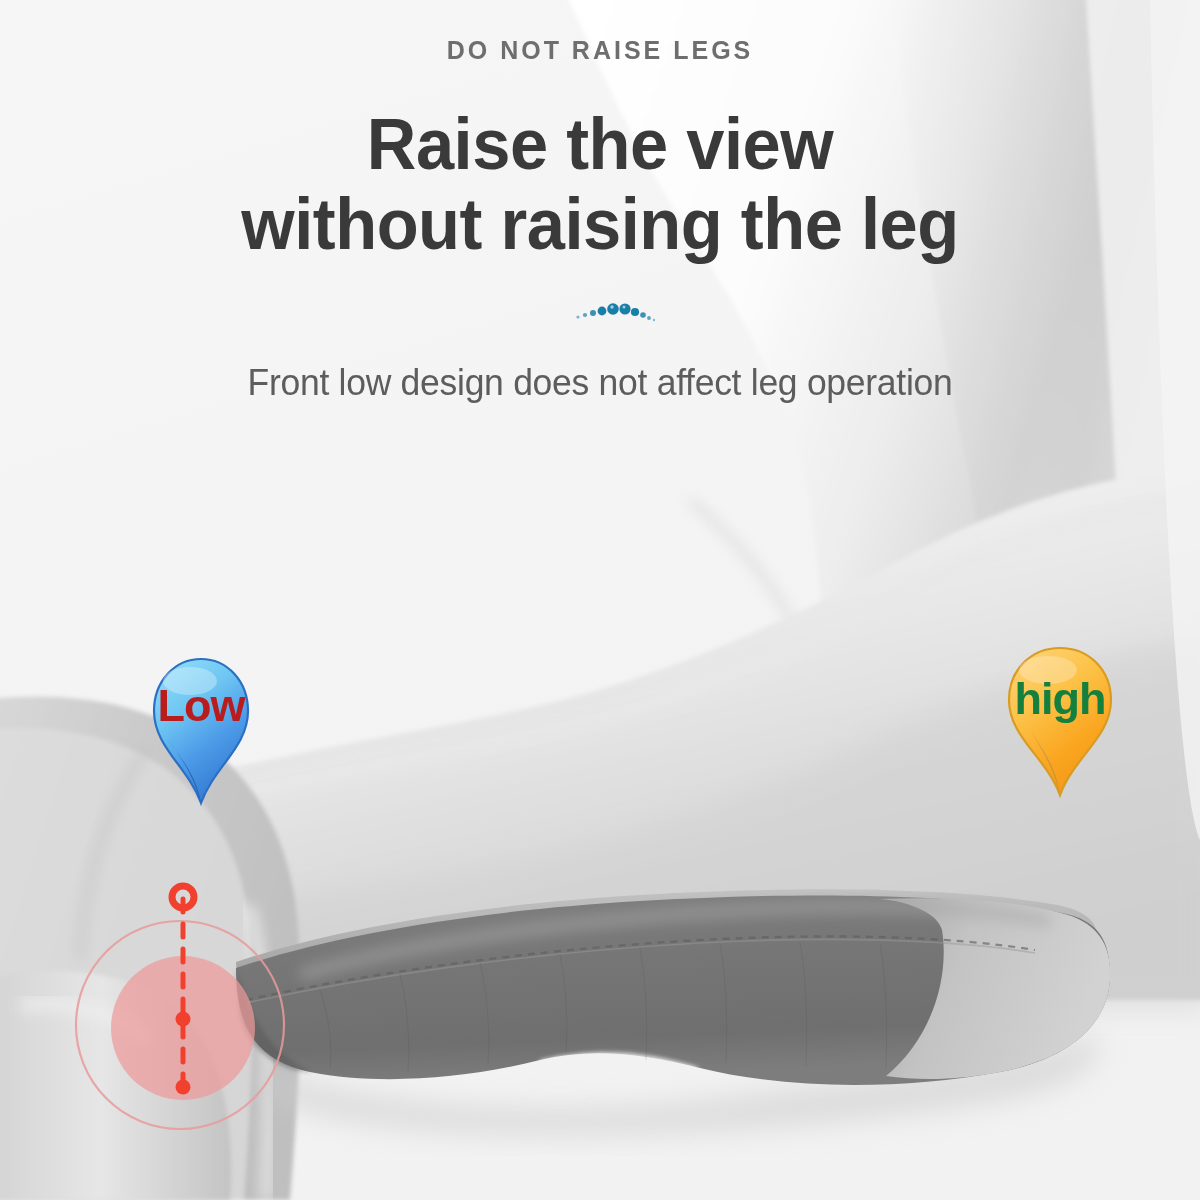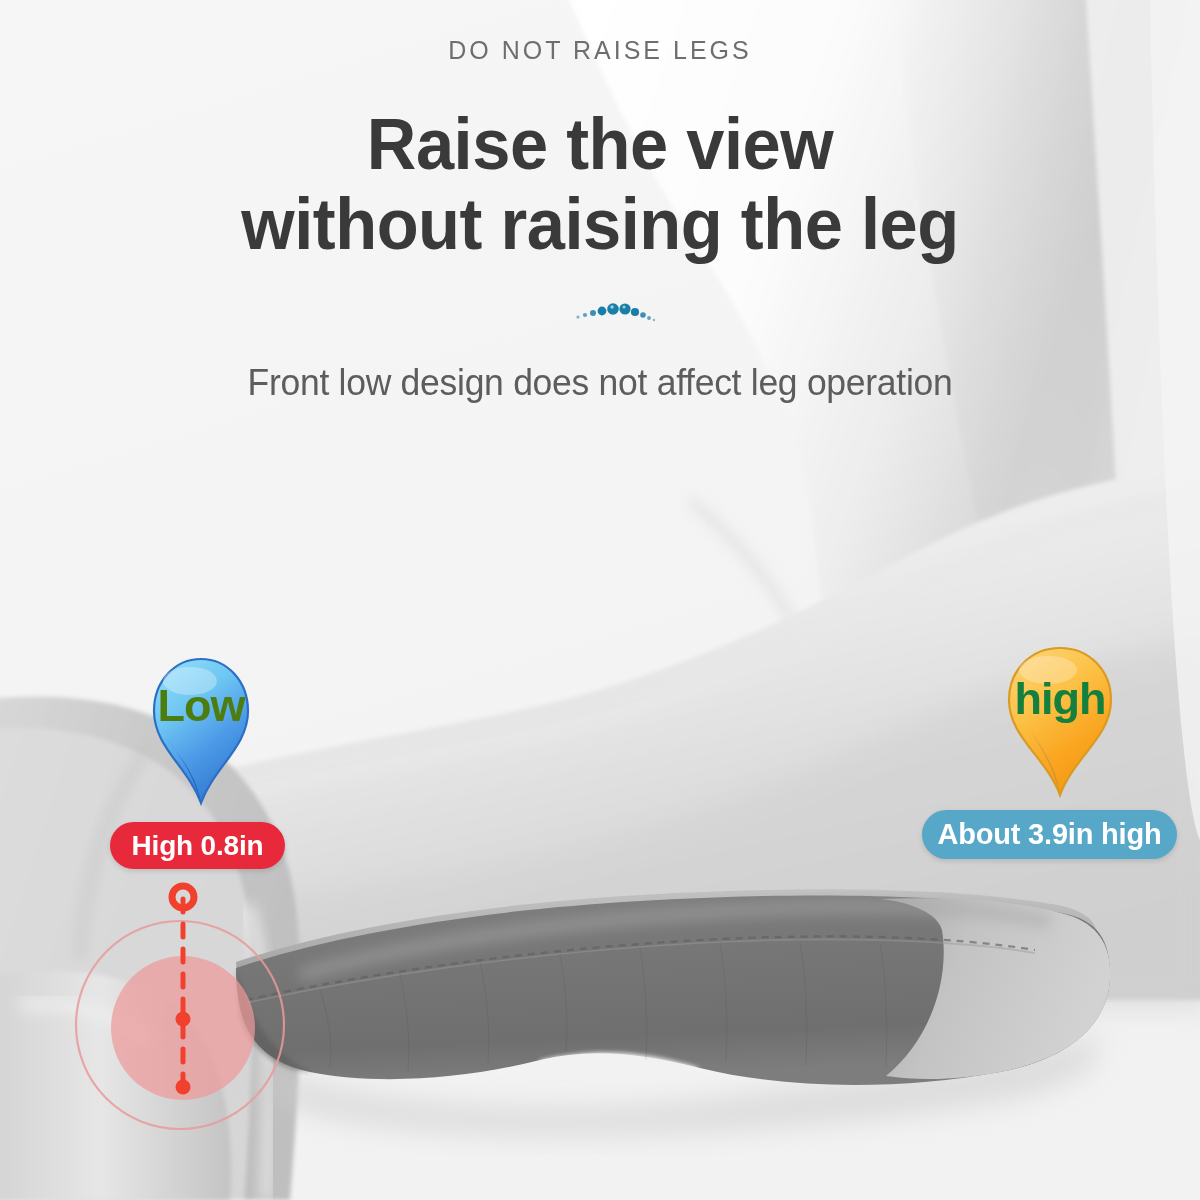--- a/index.html
+++ b/index.html
@@ -18,21 +18,21 @@
   #photo{position:absolute;inset:0;overflow:hidden;}
   #photo svg{position:absolute;left:0;top:0;width:1200px;height:1200px;display:block;}
 
   
   .kicker{
     position:absolute;left:0;right:0;top:36px;
     text-align:center;
     font-size:25px;
     letter-spacing:3.0px;
     color:#6e6e6e;
-    font-weight:400;
+    font-weight:700;
     white-space:nowrap;
   }
   .headline{
     position:absolute;left:0;right:0;top:104px;
     text-align:center;
     font-size:73px;
     line-height:80px;
     font-weight:700;
     color:#3a3a3a;
     letter-spacing:-0.5px;
@@ -60,21 +60,21 @@
   
   .pin{position:absolute;}
   .pin svg{display:block;overflow:visible;}
   .pin .pintext{
     position:absolute;left:0;right:0;
     text-align:center;
     font-weight:700;
     pointer-events:none;
   }
   #pin-low{left:148px;top:655px;width:106px;height:150px;}
-  #pin-low .pintext{top:25px;font-size:45px;color:#4d7c0f;letter-spacing:-1px;}
+  #pin-low .pintext{top:25px;font-size:45px;color:#b91c1c;letter-spacing:-1px;}
   #pin-high{left:1004px;top:645px;width:112px;height:152px;}
   #pin-high .pintext{top:28px;font-size:45px;color:#15803d;letter-spacing:-1px;}
 
   
   .pill{
     position:absolute;
     display:flex;align-items:center;justify-content:center;
     color:#ffffff;
     font-weight:700;
     white-space:nowrap;
@@ -376,22 +376,20 @@
           <stop offset="100%" stop-color="#c08e3c"></stop>
         </linearGradient>
       </defs>
       <path d="M56,150 C 42,112 5,92 5,55 C 5,25 27,3 56,3 C 85,3 107,25 107,55 C 107,92 70,112 56,150 Z" fill="url(#highG)" stroke="#d99b22" stroke-width="2.2"></path>
       <path d="M56,150 C 52,120 36,100 24,82 C 38,104 50,124 56,150 Z" fill="url(#highTip)" opacity=".8"></path>
       <ellipse cx="44" cy="25" rx="29" ry="14" fill="#ffffff" opacity=".26"></ellipse>
     </svg>
     <div class="pintext">high</div>
   </div>
 
-  <div class="pill" id="pill-low">High 0.8in</div>
-  <div class="pill" id="pill-high">About 3.9in high</div>
 
   <div id="measure">
     <svg width="230" height="300" viewBox="0 0 230 300" xmlns="http://www.w3.org/2000/svg">
 
       <circle cx="110" cy="160" r="104" fill="none" stroke="#e89a9a" stroke-width="2.2" opacity=".85"></circle>
 
       <circle cx="113" cy="163" r="72" fill="#ef9a9a" opacity=".72"></circle>
 
       <line x1="113" y1="34" x2="113" y2="225" stroke="#f2402e" stroke-width="5" stroke-dasharray="13 12" stroke-linecap="round"></line>
 

